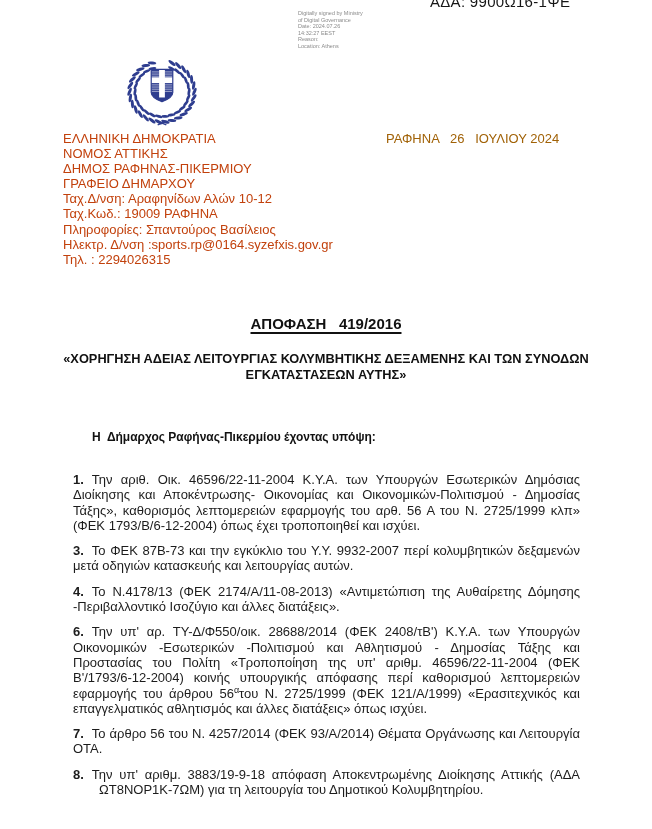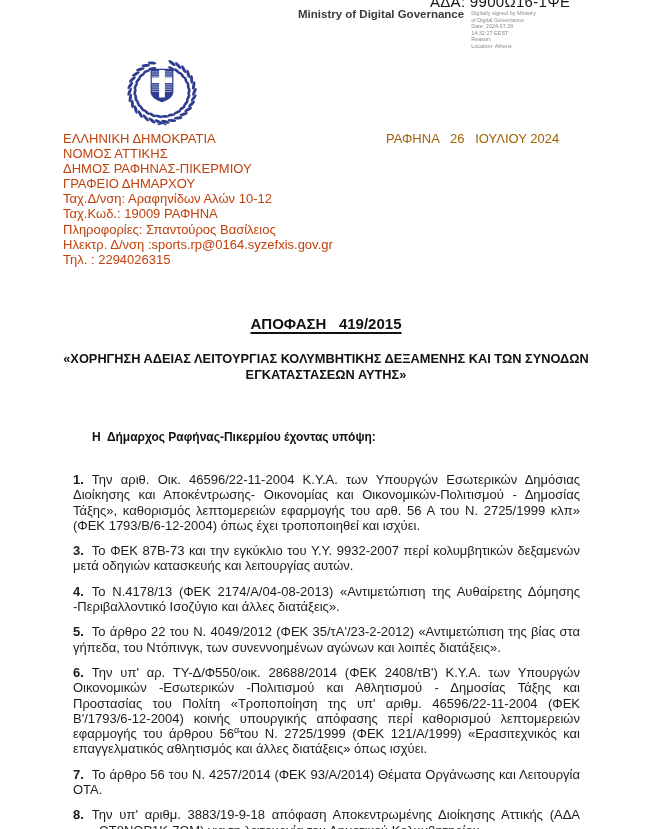--- a/index.html
+++ b/index.html
@@ -48,23 +48,20 @@
   .list sup{font-size:9px;line-height:0;vertical-align:super;}
 </style>
 </head>
 <body>
 
 <div class="page">
 
   <div class="ada">ΑΔΑ: 9900Ω16-1ΨΕ</div>
 
   <div class="sig">
-    <div class="sig-name">Ministry of
-Digital
-Governance</div>
     <div class="sig-details">Digitally signed by Ministry
 of Digital Governance
 Date: 2024.07.26
 14:32:27 EEST
 Reason:
 Location: Athens</div>
   </div>
 
   <div class="emblem">
     <svg viewBox="0 0 100 100" xmlns="http://www.w3.org/2000/svg">
@@ -146,31 +143,30 @@
 ΔΗΜΟΣ ΡΑΦΗΝΑΣ-ΠΙΚΕΡΜΙΟΥ
 ΓΡΑΦΕΙΟ ΔΗΜΑΡΧΟΥ
 Ταχ.Δ/νση: Αραφηνίδων Αλών 10-12
 Ταχ.Κωδ.: 19009 ΡΑΦΗΝΑ
 Πληροφορίες: Σπαντούρος Βασίλειος
 Ηλεκτρ. Δ/νση :sports.rp@0164.syzefxis.gov.gr
 Τηλ. : 2294026315</div>
 
   <div class="date">ΡΑΦΗΝΑ   26   ΙΟΥΛΙΟΥ 2024</div>
 
-  <div class="title"><span>ΑΠΟΦΑΣΗ   419/2015</span></div>
+  <div class="title"><span>ΑΠΟΦΑΣΗ   419/2016</span></div>
 
   <div class="subtitle">
     <span>«ΧΟΡΗΓΗΣΗ ΑΔΕΙΑΣ ΛΕΙΤΟΥΡΓΙΑΣ ΚΟΛΥΜΒΗΤΙΚΗΣ ΔΕΞΑΜΕΝΗΣ ΚΑΙ ΤΩΝ ΣΥΝΟΔΩΝ ΕΓΚΑΤΑΣΤΑΣΕΩΝ ΑΥΤΗΣ»</span>
   </div>
 
   <div class="preamble">Η  Δήμαρχος Ραφήνας-Πικερμίου έχοντας υπόψη:</div>
 
   <div class="list">
     <p><span class="num">1.</span><span>Την αριθ. Οικ. 46596/22-11-2004 Κ.Υ.Α. των Υπουργών Εσωτερικών Δημόσιας Διοίκησης και Αποκέντρωσης- Οικονομίας και Οικονομικών-Πολιτισμού - Δημοσίας Τάξης», καθορισμός λεπτομερειών εφαρμογής του αρθ. 56 Α του Ν. 2725/1999 κλπ» (ΦΕΚ 1793/Β/6-12-2004) όπως έχει τροποποιηθεί και ισχύει.</span></p>
     <p><span class="num">3.</span><span>Το ΦΕΚ 87Β-73 και την εγκύκλιο του Υ.Υ. 9932-2007 περί κολυμβητικών δεξαμενών μετά οδηγιών κατασκευής και λειτουργίας αυτών.</span></p>
-    <p><span class="num">4.</span><span>Το Ν.4178/13 (ΦΕΚ 2174/Α/04-08-2013) «Αντιμετώπιση της Αυθαίρετης Δόμησης -Περιβαλλοντικό Ισοζύγιο και άλλες διατάξεις».</span></p>
-    <p><span class="num">5.</span><span>Το άρθρο 22 του Ν. 4049/2012 (ΦΕΚ 35/τΑ'/23-2-2012) «Αντιμετώπιση της βίας στα γήπεδα, του Ντόπινγκ, των συνεννοημένων αγώνων και λοιπές διατάξεις».</span></p>
+    <p><span class="num">4.</span><span>Το Ν.4178/13 (ΦΕΚ 2174/Α/11-08-2013) «Αντιμετώπιση της Αυθαίρετης Δόμησης -Περιβαλλοντικό Ισοζύγιο και άλλες διατάξεις».</span></p>
     <p><span class="num">6.</span><span>Την υπ' αρ. ΤΥ-Δ/Φ550/οικ. 28688/2014 (ΦΕΚ 2408/τΒ') Κ.Υ.Α. των Υπουργών Οικονομικών -Εσωτερικών -Πολιτισμού και Αθλητισμού - Δημοσίας Τάξης και Προστασίας του Πολίτη «Τροποποίηση της υπ' αριθμ. 46596/22-11-2004 (ΦΕΚ Β'/1793/6-12-2004) κοινής υπουργικής απόφασης περί καθορισμού λεπτομερειών εφαρμογής του άρθρου 56</span><sup>α</sup><span>του Ν. 2725/1999 (ΦΕΚ 121/Α/1999) «Ερασιτεχνικός και επαγγελματικός αθλητισμός και άλλες διατάξεις» όπως ισχύει.</span></p>
     <p><span class="num">7.</span><span>Το άρθρο 56 του Ν. 4257/2014 (ΦΕΚ 93/Α/2014) Θέματα Οργάνωσης και Λειτουργία ΟΤΑ.</span></p>
     <p class="indent"><span class="num">8.</span><span>Την υπ' αριθμ. 3883/19-9-18 απόφαση Αποκεντρωμένης Διοίκησης Αττικής (ΑΔΑ ΩΤ8ΝΟΡ1Κ-7ΩΜ) για τη λειτουργία του Δημοτικού Κολυμβητηρίου.</span></p>
   </div>
 
 </div>
 
 </body></html>

